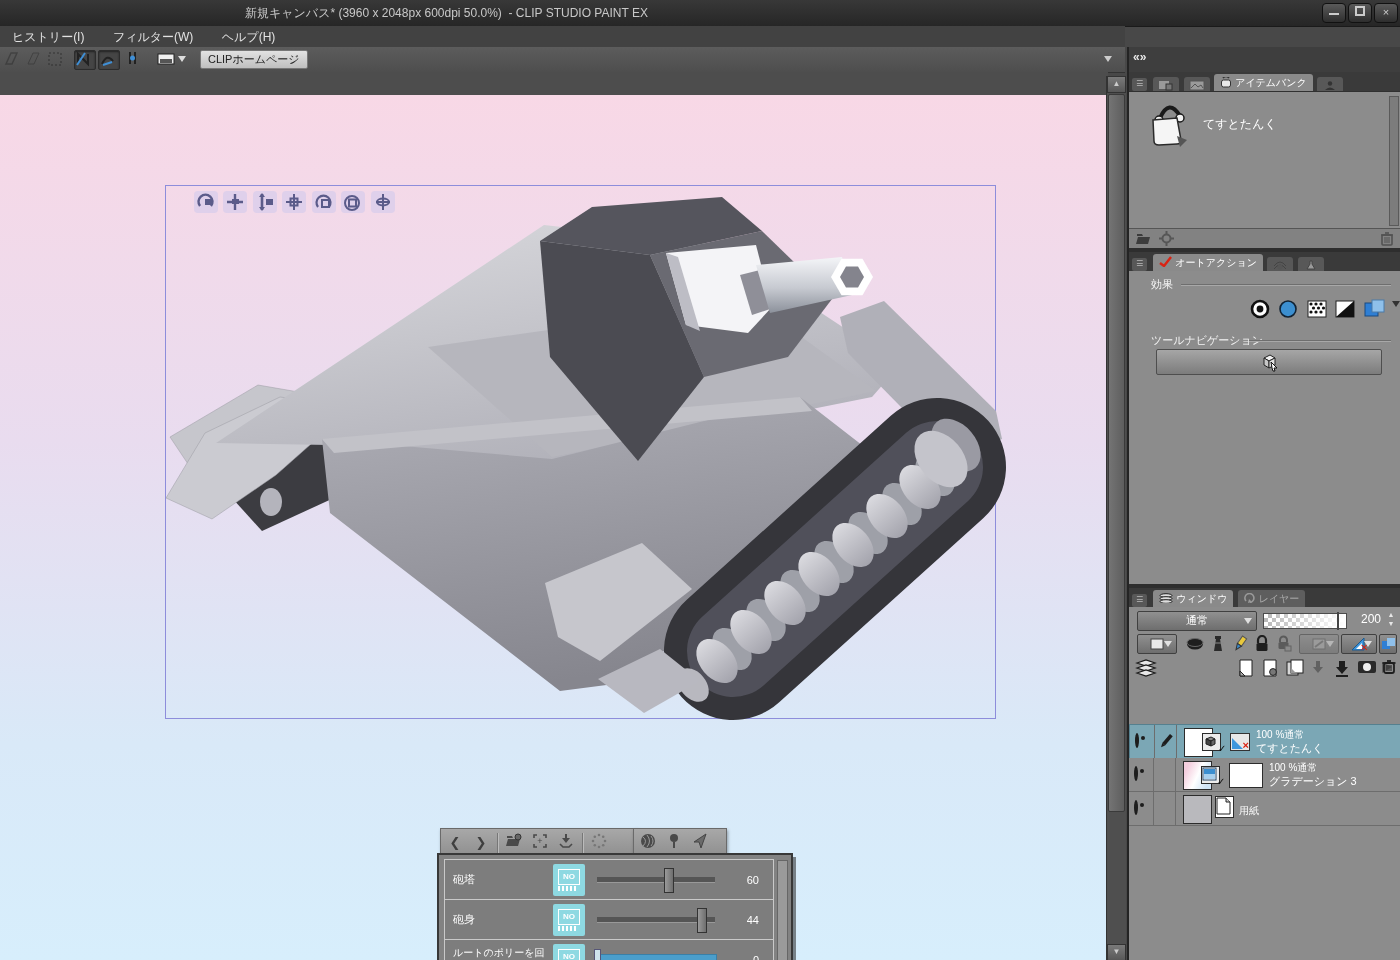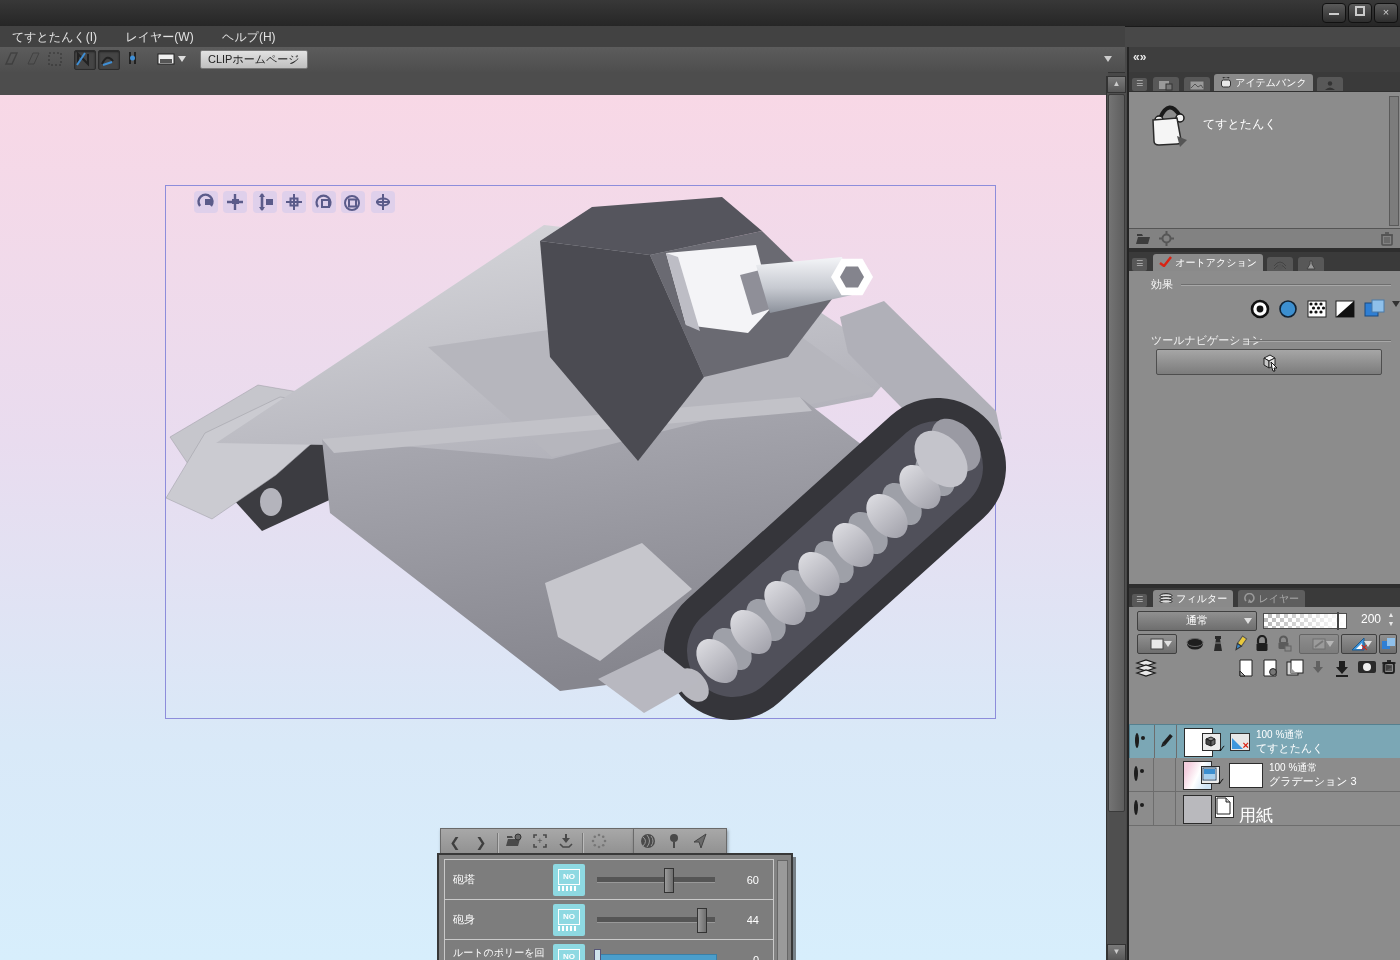--- a/index.html
+++ b/index.html
@@ -94,34 +94,35 @@
   .ruler-badge .tri{position:absolute;left:1px;bottom:1px;width:0;height:0;
                     border-left:11px solid #3e97dd;border-top:11px solid transparent}
   .ruler-badge .x{position:absolute;right:0px;bottom:-1px;color:#d81f10;font-weight:bold;font-size:11px}
   .itembank-scroll{position:absolute;right:3px;top:4px;width:8px;height:128px;background:#7c7c7c;border:1px solid #5a5a5a}
   .footer{position:absolute;left:0;width:273px;height:20px;background:#828282;border-top:1px solid #555}
 </style>
 </head>
 <body>
 
 <div class="abs titlebar">
+  <span class="abs title-text">新規キャンバス* (3960 x 2048px 600dpi 50.0%)  - CLIP STUDIO PAINT EX</span>
   <div class="abs winbtn" style="right:54px">
     <svg width="10" height="10">
         <rect x="0" y="7" width="10" height="2" fill="#ccc"></rect>
       </svg></div>
   <div class="abs winbtn" style="right:28px">
     <svg width="10" height="10">
         <rect x="1" y="1" width="8" height="8" fill="none" stroke="#ccc" stroke-width="2"></rect>
       </svg></div>
   <div class="abs winbtn" style="right:2px">×</div>
 </div>
 
 <div class="abs menubar">
-  <span class="menu-item">てすとたんく(I)</span>
-  <span class="menu-item">レイヤー(W)</span>
+  <span class="menu-item">ヒストリー(I)</span>
+  <span class="menu-item">フィルター(W)</span>
   <span class="menu-item">ヘルプ(H)</span>
 </div>
 
 <div class="abs commandbar">
   <span class="abs cmd-ic" style="left:2px;opacity:.4">
     <svg width="18" height="18">
         <polygon points="4,14 9,3 15,3 10,14" fill="none" stroke="#222" stroke-width="1.5"></polygon>
       </svg></span>
   <span class="abs cmd-ic" style="left:24px;opacity:.4">
     <svg width="18" height="18">
@@ -522,21 +523,21 @@
   <div class="panel-tabs" style="top:541px">
     <span class="menu-sq">☰</span>
     <span class="tab-active">
       <svg width="14" height="10" style="vertical-align:-1px">
           <g stroke="#222" fill="#ddd">
             <ellipse cx="7" cy="2.5" rx="6" ry="1.8"></ellipse>
             <ellipse cx="7" cy="5.5" rx="6" ry="1.8"></ellipse>
             <ellipse cx="7" cy="8.5" rx="6" ry="1.8"></ellipse>
           </g>
         </svg>
-      <span>フィルター</span></span>
+      <span>ウィンドウ</span></span>
     <span class="tab-active" style="background:#5e5e5e;color:#a8a8a8">
       <svg width="12" height="10" style="vertical-align:-1px">
           <path d="M2,8 A4.5,4.5 0 1 1 6,9.5" fill="none" stroke="#999" stroke-width="1.6"></path>
           <polygon points="4,10 8,9 5,6" fill="#999"></polygon>
         </svg>
       <span>レイヤー</span></span>
     <span class="tab-active" style="background:#525252;color:#999">
       <svg width="12" height="10" style="vertical-align:-1px">
           <g fill="#999">
             <circle cx="2" cy="3" r="1.3"></circle>
@@ -713,16 +714,16 @@
     <div class="layer-row" style="top:185px">
       <span class="abs" style="left:5px;top:10px"><span class="eye"></span></span>
       <span class="colsep" style="left:24px"></span>
         <span class="colsep" style="left:46px"></span>
       <span class="thumb" style="left:54px;top:3px;width:27px;height:27px;background:#b9b9bd"></span>
       <span class="badge" style="left:86px;top:4px;width:17px;height:20px;background:#fff">
         <svg width="15" height="18">
             <path d="M1,1 L10,1 L14,5 L14,17 L1,17 Z" fill="#fff" stroke="#222"></path>
             <path d="M10,1 L10,5 L14,5" fill="#ccc" stroke="#222"></path>
           </svg></span>
-      <span class="abs" style="left:110px;top:12px;font-size:17px">用紙</span>
+      <span class="abs" style="left:110px;top:12px;font-size:10px">用紙</span>
     </div>
   </div>
 </div>
 
 </body></html>

